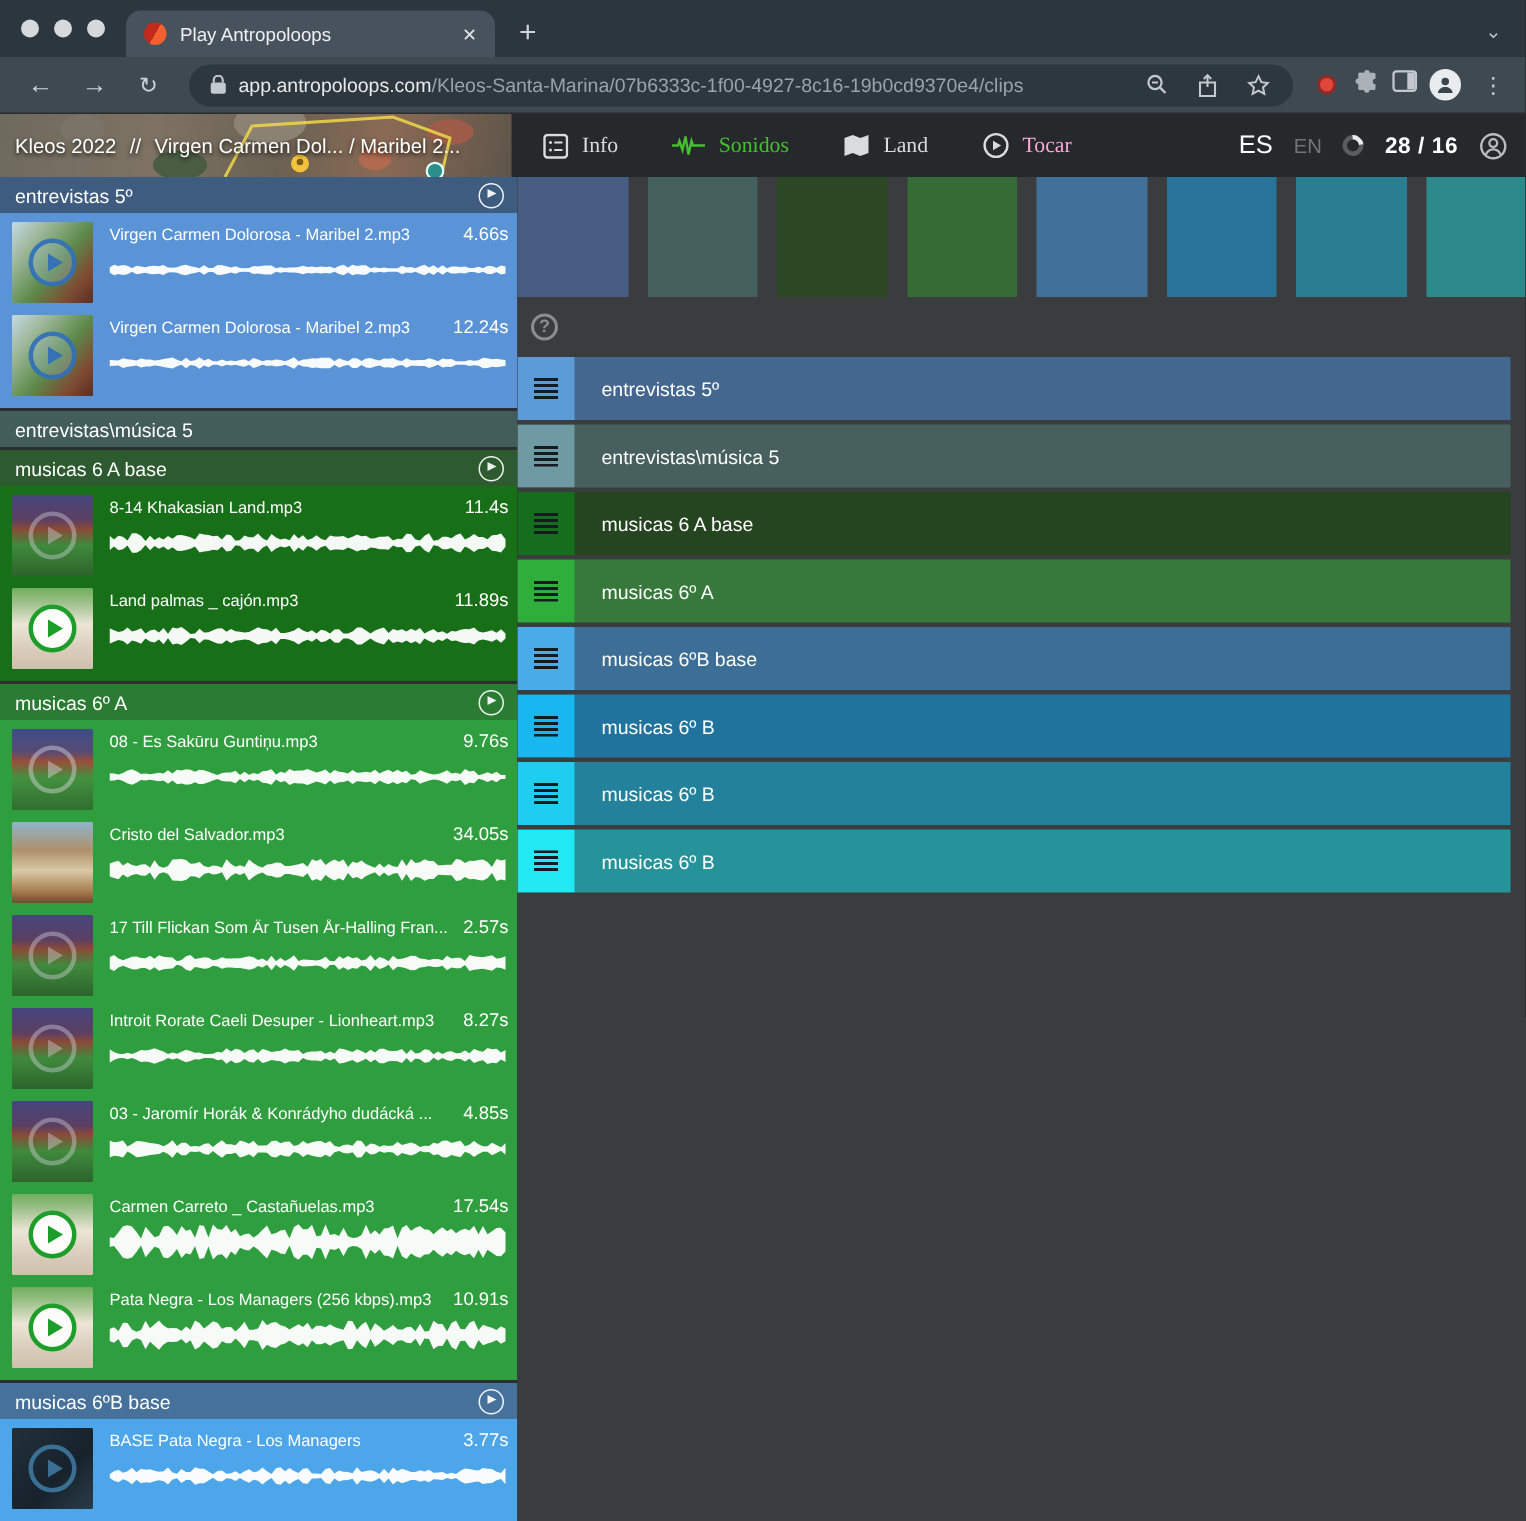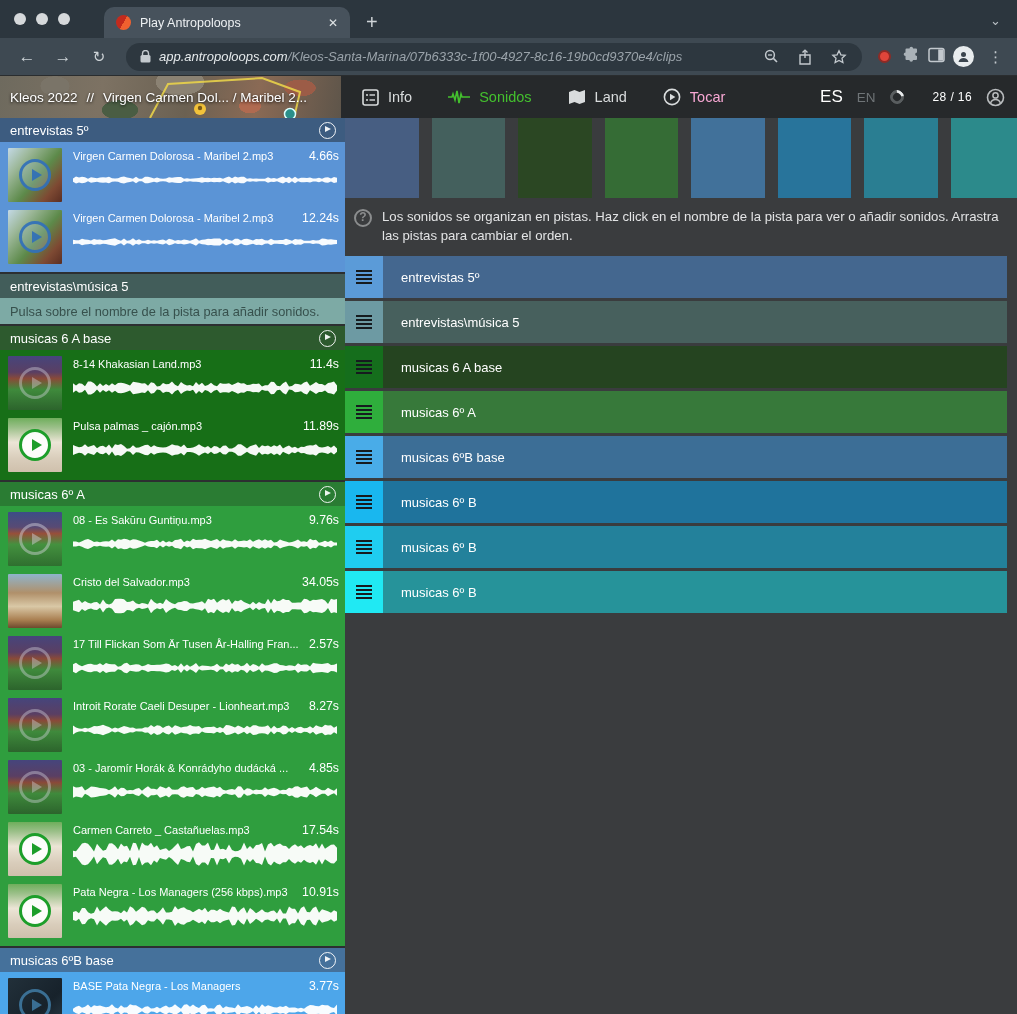--- a/index.html
+++ b/index.html
@@ -6,33 +6,33 @@
   html,body { background:#202224; }
   .screen{
     position:relative; width:1017px; height:1014px; overflow:hidden;
     font-family:"Liberation Sans", sans-serif; background:#3a3c3e;
   }
   
   .tabstrip{height:38px;background:#2c363e;display:flex;align-items:flex-end;}
   .traffic{display:flex;gap:10px;align-items:center;height:38px;padding:0 14px 0 14px;}
   .traffic i{width:12px;height:12px;border-radius:50%;background:#d6d9db;display:block;}
   .tab{width:246px;height:31px;background:#47525c;border-radius:10px 10px 0 0;
-       display:flex;align-items:center;padding:0 12px;color:#eef1f3;font-size:12.5px;gap:9px;margin-left:20px;}
+       display:flex;align-items:center;padding:0 12px;color:#eef1f3;font-size:12.5px;gap:9px;}
   .favicon{width:15px;height:15px;border-radius:50%;
        background:linear-gradient(120deg,#c22a1d 50%,#f0612f 50%);flex:none;}
   .tab-title{flex:1;white-space:nowrap;overflow:hidden;}
   .tab-close{color:#dfe3e5;font-size:12px;cursor:default;}
   .newtab{color:#cfd4d7;font-size:20px;line-height:1;padding:0 0 6px 16px;}
   .strip-chevron{margin-left:auto;padding:0 16px 10px 0;color:#b9c0c5;font-size:13px;}
   .toolbar{height:38px;background:#3e4952;display:flex;align-items:center;padding:0 12px;gap:6px;
            border-bottom:1px solid #2a2d2f;}
   .navbtn{color:#ccd2d6;font-size:17px;width:30px;text-align:center;}
   .navbtn.reload{font-size:15px;}
   .urlbar{flex:1;height:28px;background:#2d373f;border-radius:14px;display:flex;align-items:center;
-          padding:0 10px 0 14px;gap:8px;margin:0 6px;font-style:italic;}
+          padding:0 10px 0 14px;gap:8px;margin:0 6px;}
   .urlbar svg{flex:none;}
   .url{font-size:13px;white-space:nowrap;overflow:hidden;flex:1;}
   .url .domain{color:#e6eaec;}
   .url .path{color:#9aa3aa;}
   .pill-ic{width:26px;display:flex;justify-content:center;align-items:center;}
   .tb-actions{display:flex;align-items:center;gap:8px;}
   .rec-dot{width:13px;height:13px;border-radius:50%;background:#e0453a;border:2px solid #8e2b26;margin:0 4px;}
   .avatar{width:21px;height:21px;border-radius:50%;background:#e8ecee;display:flex;align-items:center;justify-content:center;}
   .kebab{color:#c3c9ce;font-size:15px;letter-spacing:0;padding:0 2px 0 6px;}
   
@@ -41,29 +41,29 @@
      background:
       radial-gradient(18px 12px at 250px 30px,#b06a50 0 60%,transparent 61%),
       radial-gradient(26px 14px at 300px 12px,#9c5c47 0 60%,transparent 61%),
       radial-gradient(30px 16px at 120px 34px,#4a5d43 0 60%,transparent 61%),
       radial-gradient(24px 16px at 55px 10px,#7a7468 0 60%,transparent 61%),
       radial-gradient(40px 22px at 180px 6px,#8b8273 0 60%,transparent 61%),
       linear-gradient(100deg,#6e6a5e 0%,#7d7263 30%,#6b6152 55%,#8a6a55 75%,#5e554a 100%);}
   .photo svg{position:absolute;left:0;top:0;}
   .breadcrumb{position:relative;z-index:2;padding-left:10px;color:#fff;font-size:13.5px;
       text-shadow:0 1px 3px rgba(0,0,0,.85);display:flex;gap:9px;white-space:nowrap;height:42px;align-items:center;}
-  .appnav{display:flex;align-items:center;gap:36px;margin-left:362px;}
+  .appnav{display:flex;align-items:center;gap:36px;margin-left:362px;font-family:Liberation Serif, serif;}
   .navitem{display:flex;align-items:center;gap:9px;color:#d9dcdd;font-size:14.5px;}
   .navitem .ic{display:flex;}
   .hdr-right{margin-left:auto;display:flex;align-items:center;gap:14px;padding-right:12px;}
   .lang-es{color:#fff;font-size:17px;}
   .lang-en{color:#6f7477;font-size:13.5px;}
   .spinner{width:14px;height:14px;border-radius:50%;border:3px solid #595d5f;border-top-color:#e9ebec;
            transform:rotate(40deg);}
-  .counter{color:#fff;font-size:12px;font-weight:normal;letter-spacing:.4px;margin-left:15px;}
+  .counter{color:#fff;font-size:15px;font-weight:bold;letter-spacing:.4px;}
   
   .content{display:flex;height:896px;}
   aside{width:345px;flex:none;background:#2c2f31;overflow:hidden;display:flex;flex-direction:column;gap:2px;}
   .section-header{height:24px;display:flex;align-items:center;padding:0 9px 0 10px;color:#fff;font-size:13px;flex:none;}
   .section-title{flex:1;white-space:nowrap;overflow:hidden;}
   .play-btn{width:17px;height:17px;border:1.5px solid rgba(255,255,255,.92);border-radius:50%;
       position:relative;flex:none;}
   .play-btn::after{content:'';position:absolute;left:5px;top:3.5px;border-left:6px solid rgba(255,255,255,.92);
       border-top:3.5px solid transparent;border-bottom:3.5px solid transparent;}
   .clips{padding:3px 6px 3px 8px;}
@@ -265,21 +265,20 @@
                   <path d="M0 10.0 L0 10.0 L3 10.3 L6 10.4 L9 9.0 L12 9.7 L15 10.0 L18 10.5 L21 9.3 L24 9.9 L27 9.8 L30 10.4 L33 10.2 L36 9.5 L39 9.1 L42 8.6 L45 10.0 L48 10.9 L51 8.8 L54 10.8 L57 10.3 L60 8.5 L63 10.5 L66 9.4 L69 10.9 L72 10.9 L75 9.9 L78 10.9 L81 10.4 L84 10.9 L87 10.1 L90 9.7 L93 10.9 L96 8.9 L99 9.8 L102 10.9 L105 10.2 L108 10.5 L111 9.8 L114 10.2 L117 10.9 L120 9.9 L123 8.5 L126 10.9 L129 9.9 L132 9.7 L135 9.0 L138 9.2 L141 8.8 L144 8.8 L147 8.7 L150 10.9 L153 9.1 L156 10.2 L159 10.9 L162 9.0 L165 9.0 L168 10.7 L171 9.2 L174 8.9 L177 9.8 L180 10.5 L183 9.3 L186 9.4 L189 8.9 L192 10.3 L195 10.7 L198 9.1 L201 10.3 L204 10.3 L207 10.1 L210 10.2 L213 9.0 L216 9.9 L219 10.9 L222 9.3 L225 9.7 L228 9.5 L231 10.9 L234 10.9 L237 10.9 L240 10.1 L243 10.6 L246 10.3 L249 8.8 L252 9.0 L255 9.7 L258 9.4 L261 9.9 L264 10.1 L264 13.9 L261 14.1 L258 14.6 L255 14.3 L252 15.0 L249 15.2 L246 13.7 L243 13.4 L240 13.9 L237 13.1 L234 13.1 L231 13.1 L228 14.5 L225 14.3 L222 14.7 L219 13.1 L216 14.1 L213 15.0 L210 13.8 L207 13.9 L204 13.7 L201 13.7 L198 14.9 L195 13.3 L192 13.7 L189 15.1 L186 14.6 L183 14.7 L180 13.5 L177 14.2 L174 15.1 L171 14.8 L168 13.3 L165 15.0 L162 15.0 L159 13.1 L156 13.8 L153 14.9 L150 13.1 L147 15.3 L144 15.2 L141 15.2 L138 14.8 L135 15.0 L132 14.3 L129 14.1 L126 13.1 L123 15.5 L120 14.1 L117 13.1 L114 13.8 L111 14.2 L108 13.5 L105 13.8 L102 13.1 L99 14.2 L96 15.1 L93 13.1 L90 14.3 L87 13.9 L84 13.1 L81 13.6 L78 13.1 L75 14.1 L72 13.1 L69 13.1 L66 14.6 L63 13.5 L60 15.5 L57 13.7 L54 13.2 L51 15.2 L48 13.1 L45 14.0 L42 15.4 L39 14.9 L36 14.5 L33 13.8 L30 13.6 L27 14.2 L24 14.1 L21 14.7 L18 13.5 L15 14.0 L12 14.3 L9 15.0 L6 13.6 L3 13.7 L0 14.0 Z" fill="rgba(255,255,255,.96)"></path>
                 </svg>
               </div>
             </div>
           </div>
         </section>
         <section class="section">
           <div class="section-header" style="background: rgb(66, 93, 90);">
             <span class="section-title">entrevistas\música 5</span>
           </div>
-          <div class="empty-note" style="background: rgb(125, 170, 165); color: rgb(55, 81, 77);">Pulsa sobre el nombre de la pista para añadir sonidos.</div>
         </section>
         <section class="section">
           <div class="section-header" style="background: rgb(45, 90, 46);">
             <span class="section-title">musicas 6 A base</span>
             <span class="play-btn"></span>
           </div>
           <div class="clips" style="background: rgb(23, 111, 23);">
             <div class="clip">
               <div class="thumb" style="background: linear-gradient(rgb(70, 69, 124) 0%, rgb(90, 63, 99) 30%, rgb(138, 74, 56) 42%, rgb(63, 138, 60) 62%, rgb(44, 100, 44) 100%);">
                 <span class="ring" style="border: 3px solid rgba(215, 215, 225, 0.4); background: rgba(255, 255, 255, 0); color: rgba(215, 215, 225, 0.4); --rc: rgba(215, 215, 225, 0.4);"></span>
@@ -293,21 +292,21 @@
                   <path d="M0 7.6 L0 7.6 L3 9.8 L6 7.6 L9 8.1 L12 10.4 L15 6.0 L18 6.0 L21 7.6 L24 10.7 L27 7.6 L30 10.2 L33 8.4 L36 9.9 L39 7.7 L42 9.4 L45 7.3 L48 7.1 L51 7.7 L54 8.5 L57 9.8 L60 6.2 L63 6.8 L66 7.1 L69 7.8 L72 7.5 L75 9.9 L78 6.7 L81 7.3 L84 10.6 L87 10.2 L90 7.4 L93 8.5 L96 8.4 L99 6.1 L102 9.1 L105 10.4 L108 6.4 L111 8.6 L114 9.8 L117 9.3 L120 10.3 L123 6.4 L126 9.3 L129 7.2 L132 10.1 L135 9.2 L138 7.2 L141 9.4 L144 10.3 L147 7.4 L150 8.0 L153 8.0 L156 7.7 L159 9.2 L162 8.1 L165 6.8 L168 7.9 L171 7.6 L174 9.2 L177 9.0 L180 8.1 L183 8.2 L186 7.8 L189 10.5 L192 9.4 L195 9.5 L198 6.3 L201 6.5 L204 9.9 L207 10.4 L210 7.5 L213 6.0 L216 10.6 L219 10.1 L222 8.1 L225 8.2 L228 9.0 L231 7.0 L234 6.1 L237 9.9 L240 8.4 L243 6.4 L246 8.3 L249 8.3 L252 9.7 L255 7.3 L258 7.0 L261 6.1 L264 9.7 L264 14.3 L261 17.9 L258 17.0 L255 16.7 L252 14.3 L249 15.7 L246 15.7 L243 17.6 L240 15.6 L237 14.1 L234 17.9 L231 17.0 L228 15.0 L225 15.8 L222 15.9 L219 13.9 L216 13.4 L213 18.0 L210 16.5 L207 13.6 L204 14.1 L201 17.5 L198 17.7 L195 14.5 L192 14.6 L189 13.5 L186 16.2 L183 15.8 L180 15.9 L177 15.0 L174 14.8 L171 16.4 L168 16.1 L165 17.2 L162 15.9 L159 14.8 L156 16.3 L153 16.0 L150 16.0 L147 16.6 L144 13.7 L141 14.6 L138 16.8 L135 14.8 L132 13.9 L129 16.8 L126 14.7 L123 17.6 L120 13.7 L117 14.7 L114 14.2 L111 15.4 L108 17.6 L105 13.6 L102 14.9 L99 17.9 L96 15.6 L93 15.5 L90 16.6 L87 13.8 L84 13.4 L81 16.7 L78 17.3 L75 14.1 L72 16.5 L69 16.2 L66 16.9 L63 17.2 L60 17.8 L57 14.2 L54 15.5 L51 16.3 L48 16.9 L45 16.7 L42 14.6 L39 16.3 L36 14.1 L33 15.6 L30 13.8 L27 16.4 L24 13.3 L21 16.4 L18 18.0 L15 18.0 L12 13.6 L9 15.9 L6 16.4 L3 14.2 L0 16.4 Z" fill="rgba(255,255,255,.96)"></path>
                 </svg>
               </div>
             </div>
             <div class="clip">
               <div class="thumb" style="background: linear-gradient(rgb(111, 174, 92) 0%, rgb(156, 192, 138) 18%, rgb(236, 229, 214) 45%, rgb(217, 205, 187) 75%, rgb(207, 192, 172) 100%);">
                 <span class="ring" style="border: 3px solid rgb(29, 158, 42); background: rgba(255, 255, 255, 0.92); color: rgb(29, 158, 42); --rc: rgb(29, 158, 42);"></span>
               </div>
               <div class="clip-body">
                 <div class="clip-top">
-                  <span class="clip-title">Pulsa palmas _ cajón.mp3</span>
+                  <span class="clip-title">Land palmas _ cajón.mp3</span>
                   <span class="clip-dur">11.89s</span>
                 </div>
                 <svg viewBox="0 0 266 24" preserveAspectRatio="none" class="wave">
                   <path d="M0 7.3 L0 7.3 L3 8.5 L6 9.5 L9 8.9 L12 6.8 L15 9.3 L18 8.4 L21 7.3 L24 10.4 L27 8.6 L30 8.0 L33 9.8 L36 7.0 L39 10.6 L42 6.7 L45 7.4 L48 6.5 L51 8.4 L54 10.8 L57 10.4 L60 7.5 L63 9.9 L66 9.7 L69 8.5 L72 7.4 L75 7.2 L78 9.4 L81 7.7 L84 9.1 L87 9.4 L90 9.8 L93 9.5 L96 8.2 L99 6.6 L102 7.7 L105 7.8 L108 9.2 L111 6.9 L114 10.1 L117 10.2 L120 9.6 L123 8.6 L126 6.7 L129 8.6 L132 9.7 L135 8.4 L138 10.5 L141 8.2 L144 8.7 L147 10.5 L150 8.0 L153 7.8 L156 10.5 L159 10.5 L162 9.2 L165 6.7 L168 6.7 L171 8.6 L174 10.5 L177 8.6 L180 7.6 L183 6.8 L186 10.1 L189 7.7 L192 8.6 L195 7.8 L198 9.2 L201 7.5 L204 8.8 L207 7.0 L210 10.5 L213 8.9 L216 7.9 L219 9.9 L222 9.0 L225 10.6 L228 8.9 L231 9.3 L234 8.1 L237 7.7 L240 7.9 L243 6.8 L246 9.3 L249 9.8 L252 9.2 L255 8.4 L258 10.0 L261 7.8 L264 10.5 L264 13.5 L261 16.2 L258 14.0 L255 15.6 L252 14.8 L249 14.2 L246 14.7 L243 17.2 L240 16.1 L237 16.3 L234 15.9 L231 14.7 L228 15.1 L225 13.4 L222 15.0 L219 14.1 L216 16.1 L213 15.1 L210 13.5 L207 17.0 L204 15.2 L201 16.5 L198 14.8 L195 16.2 L192 15.4 L189 16.3 L186 13.9 L183 17.2 L180 16.4 L177 15.4 L174 13.5 L171 15.4 L168 17.3 L165 17.3 L162 14.8 L159 13.5 L156 13.5 L153 16.2 L150 16.0 L147 13.5 L144 15.3 L141 15.8 L138 13.5 L135 15.6 L132 14.3 L129 15.4 L126 17.3 L123 15.4 L120 14.4 L117 13.8 L114 13.9 L111 17.1 L108 14.8 L105 16.2 L102 16.3 L99 17.4 L96 15.8 L93 14.5 L90 14.2 L87 14.6 L84 14.9 L81 16.3 L78 14.6 L75 16.8 L72 16.6 L69 15.5 L66 14.3 L63 14.1 L60 16.5 L57 13.6 L54 13.2 L51 15.6 L48 17.5 L45 16.6 L42 17.3 L39 13.4 L36 17.0 L33 14.2 L30 16.0 L27 15.4 L24 13.6 L21 16.7 L18 15.6 L15 14.7 L12 17.2 L9 15.1 L6 14.5 L3 15.5 L0 16.7 Z" fill="rgba(255,255,255,.96)"></path>
                 </svg>
               </div>
             </div>
           </div>
         </section>
         <section class="section">
@@ -445,21 +444,20 @@
           <div class="tile" style="background: rgb(68, 96, 93);"></div>
           <div class="tile" style="background: rgb(43, 71, 35);"></div>
           <div class="tile" style="background: rgb(53, 108, 53);"></div>
           <div class="tile" style="background: rgb(65, 113, 154);"></div>
           <div class="tile" style="background: rgb(40, 116, 155);"></div>
           <div class="tile" style="background: rgb(42, 126, 146);"></div>
           <div class="tile" style="background: rgb(44, 138, 139);"></div>
         </div>
       <div class="note">
         <span class="qmark">?</span>
-        <span>Los sonidos se organizan en pistas. Haz click en el nombre de la pista para ver o añadir sonidos. Arrastra las pistas para cambiar el orden.</span>
       </div>
       <div class="trows" id="trows">
           <div class="trow" style="background: rgb(68, 103, 143);">
             <div class="handle" style="background: rgb(91, 155, 216);">
               <span class="grip"></span>
             </div>
             <div class="body">
               <span>entrevistas 5º</span>
             </div>
           </div>

